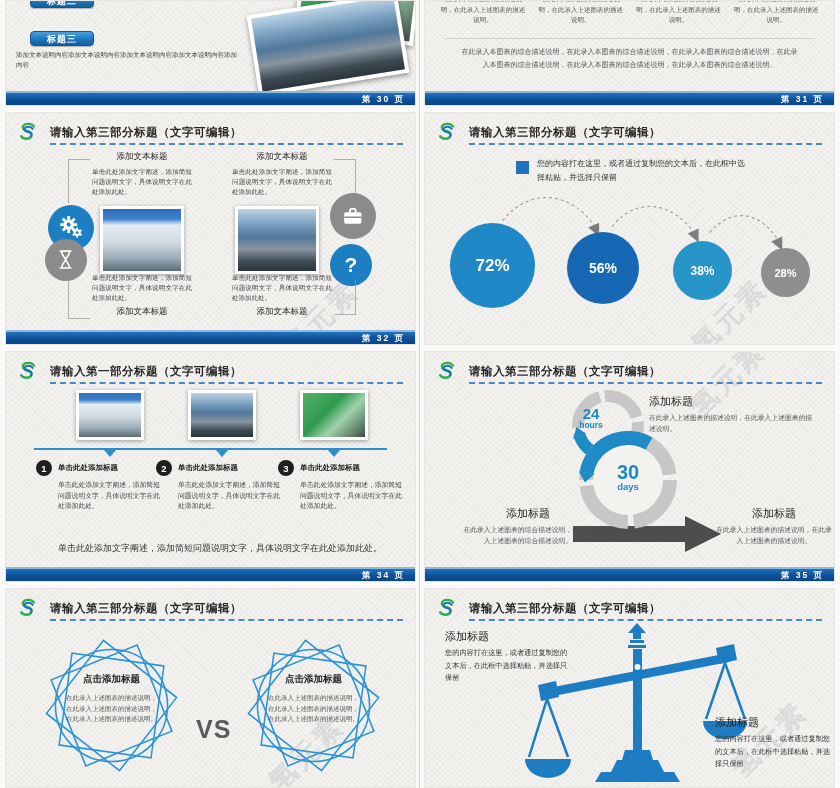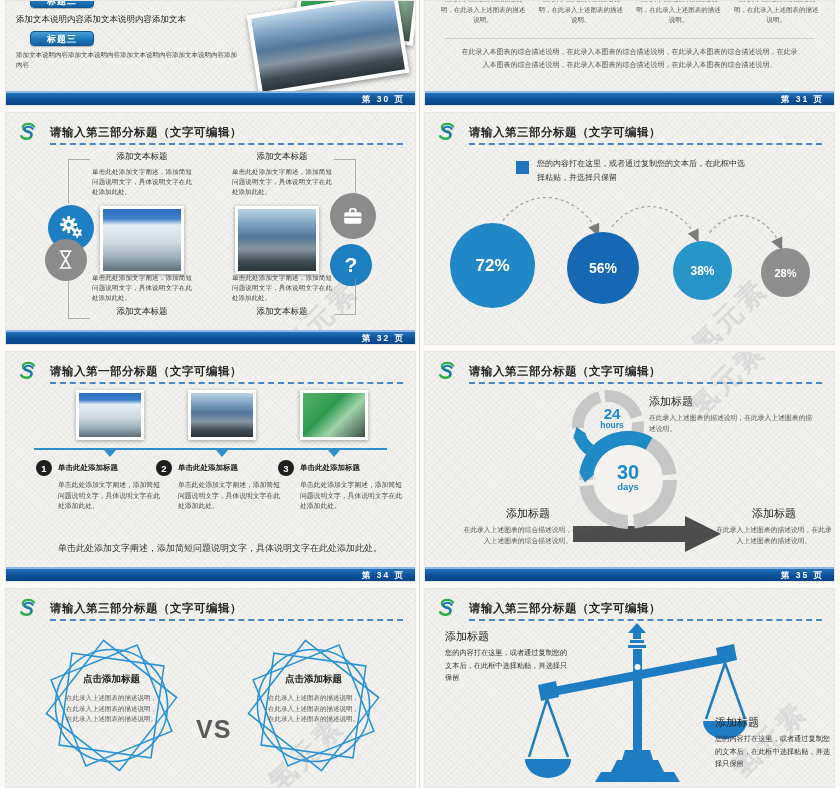--- a/index.html
+++ b/index.html
@@ -96,21 +96,20 @@
   .scale-wrap{position:absolute;left:100px;top:-4px;width:228px;height:168px;}
 </style>
 </head>
 <body>
 
 <div class="canvas">
   <div class="vline"></div>
 
   <section class="slide">
     <div class="pillbtn" style="left:24px;top:-8px;">标题二</div>
-    <p class="s30-p1">添加文本说明内容添加文本说明内容添加文本</p>
     <div class="pillbtn" style="left:24px;top:30px;">标题三</div>
     <p class="s30-p2">添加文本说明内容添加文本说明内容添加文本说明内容添加文本说明内容添加内容</p>
     <div class="tphoto" style="left:292px;top:-42px;width:120px;height:80px;transform:rotate(7deg);z-index:1;">
         <div class="ph img-greensign"></div>
       </div>
     <div class="tphoto" style="left:246px;top:2px;width:152px;height:82px;transform:rotate(-9deg);z-index:2;">
         <div class="ph img-building"></div>
       </div>
     <div class="sfoot">
         <span>第 30 页</span>
@@ -323,21 +322,21 @@
 
       <svg style="position:absolute;left:148px;top:124px;" width="150" height="40" viewBox="0 0 150 40">
         <polygon points="0,12 112,12 112,2 148,20 112,38 112,28 0,28" fill="#4d4d4d"></polygon>
       </svg>
 
       <svg style="position:absolute;left:143px;top:-4px;" width="80" height="80" viewBox="0 0 80 80">
         <circle cx="40" cy="40" r="30" fill="none" stroke="#c7c7c7" stroke-width="12" stroke-dasharray="41 5"></circle>
         <path d="M 40 70 A 30 30 0 0 1 11.8 50.3" fill="none" stroke="#1e8ac6" stroke-width="12"></path>
         <polygon points="8.4,40.9 18.4,47.9 5.2,52.7" fill="#1e8ac6"></polygon>
       </svg>
-      <div class="ringlabel" style="left:157px;top:16px;width:60px;">
+      <div class="ringlabel" style="left:136px;top:16px;width:60px;">
         <span class="v" style="font-size:15px;">24</span>
         <span class="u" style="font-size:8.5px;">hours</span>
       </div>
 
       <svg style="position:absolute;left:148px;top:35px;" width="110" height="110" viewBox="0 0 110 110">
         <circle cx="55" cy="55" r="40" fill="#f3f2ef"></circle>
         <circle cx="55" cy="55" r="42" fill="none" stroke="#c7c7c7" stroke-width="14" stroke-dasharray="60 6"></circle>
         <path d="M 76 18.6 A 42 42 0 0 0 13.6 47.7" fill="none" stroke="#1e8ac6" stroke-width="14"></path>
         <polygon points="11.9,57.6 21.4,49.1 5.7,46.3" fill="#1e8ac6"></polygon>
         <circle cx="55" cy="55" r="32" fill="#f3f2ef"></circle>

